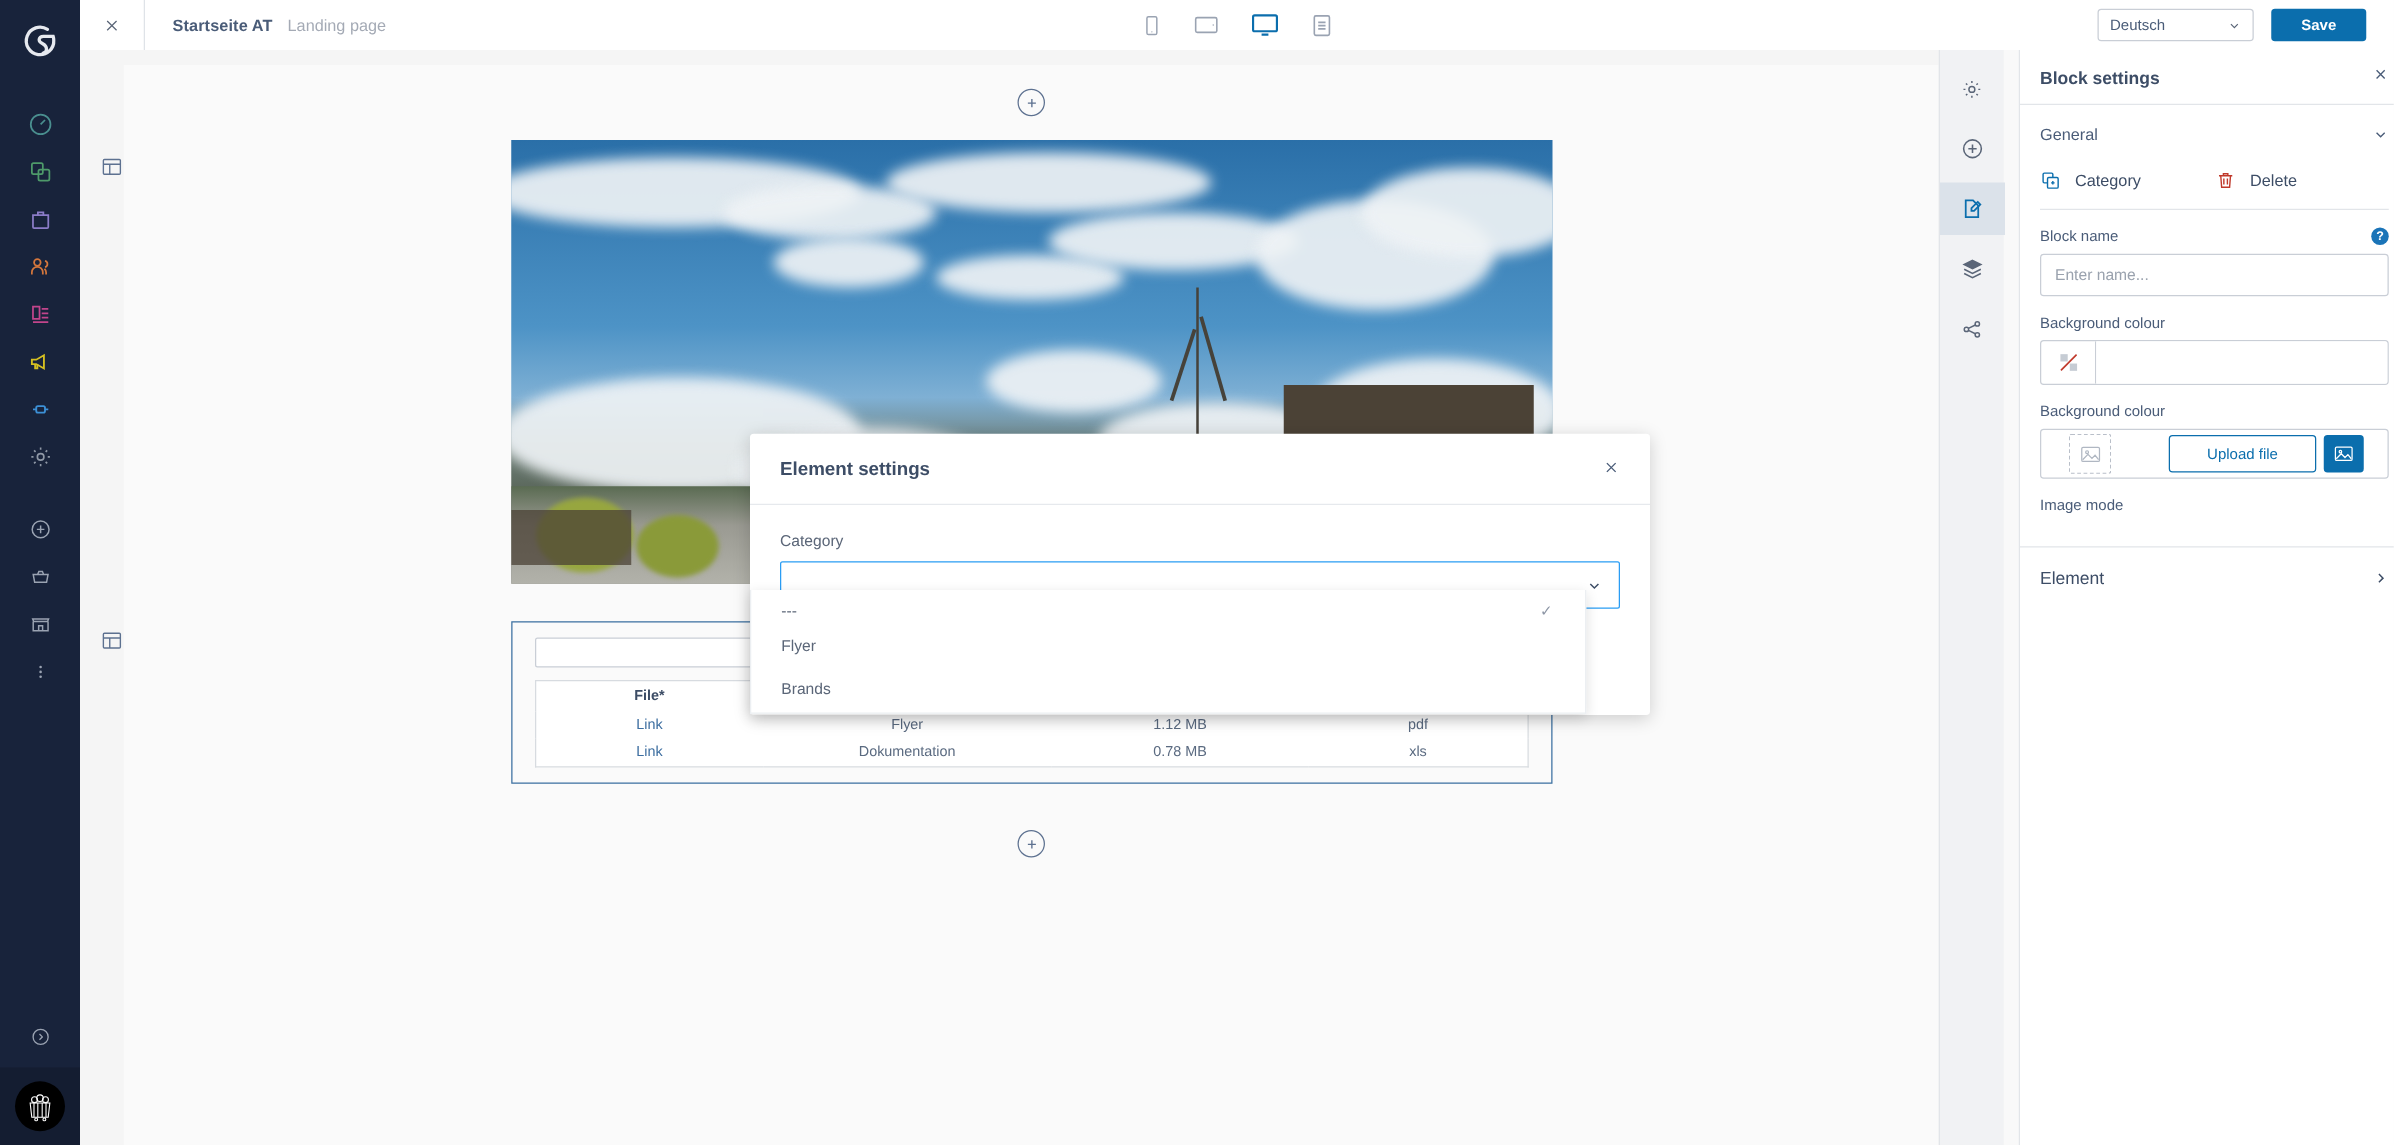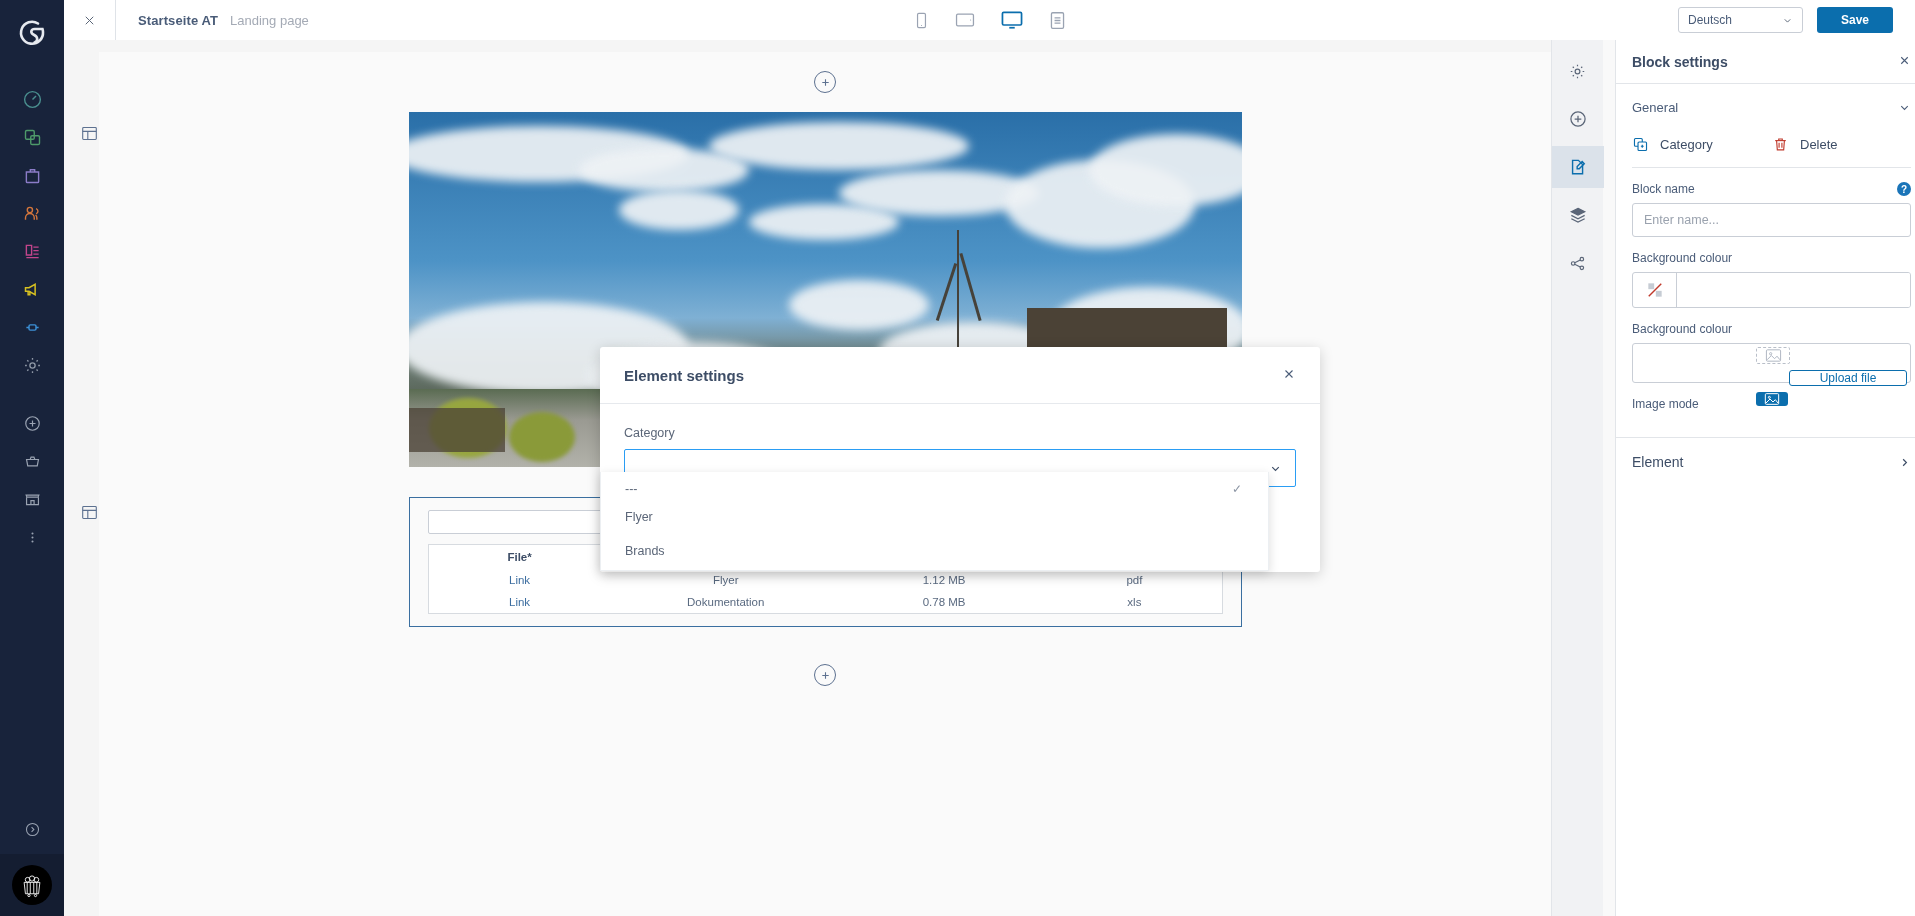--- a/index.html
+++ b/index.html
@@ -246,23 +246,22 @@
     border: 1px solid #c9ced6; border-radius: 3px; overflow: hidden;
   }
   .colour-swatch {
     width: 44px; border-right: 1px solid #c9ced6;
     display: flex; align-items: center; justify-content: center;
     cursor: pointer;
   }
   .colour-val { flex: 1; background: #fff; }
   .upload-row {
     display: flex; align-items: center; width: 100%; height: 40px;
-    border: 1px solid #c9ced6; border-radius: 3px; padding: 3px;
+    border: 1px solid #c9ced6; border-radius: 3px; padding: 19px;
     gap: 6px;
-    flex-direction: column;
   }
   .up-thumb {
     width: 34px; height: 32px; margin-left: 3px;
     border: 1px dashed #b9bfc9; border-radius: 2px;
     display:flex; align-items:center; justify-content:center;
   }
   .up-btn {
     margin-left: auto;
     width: 118px; height: 30px; border: 1px solid #0b6ead;
     border-radius: 3px; color: #0b6ead; font-size: 12px;

